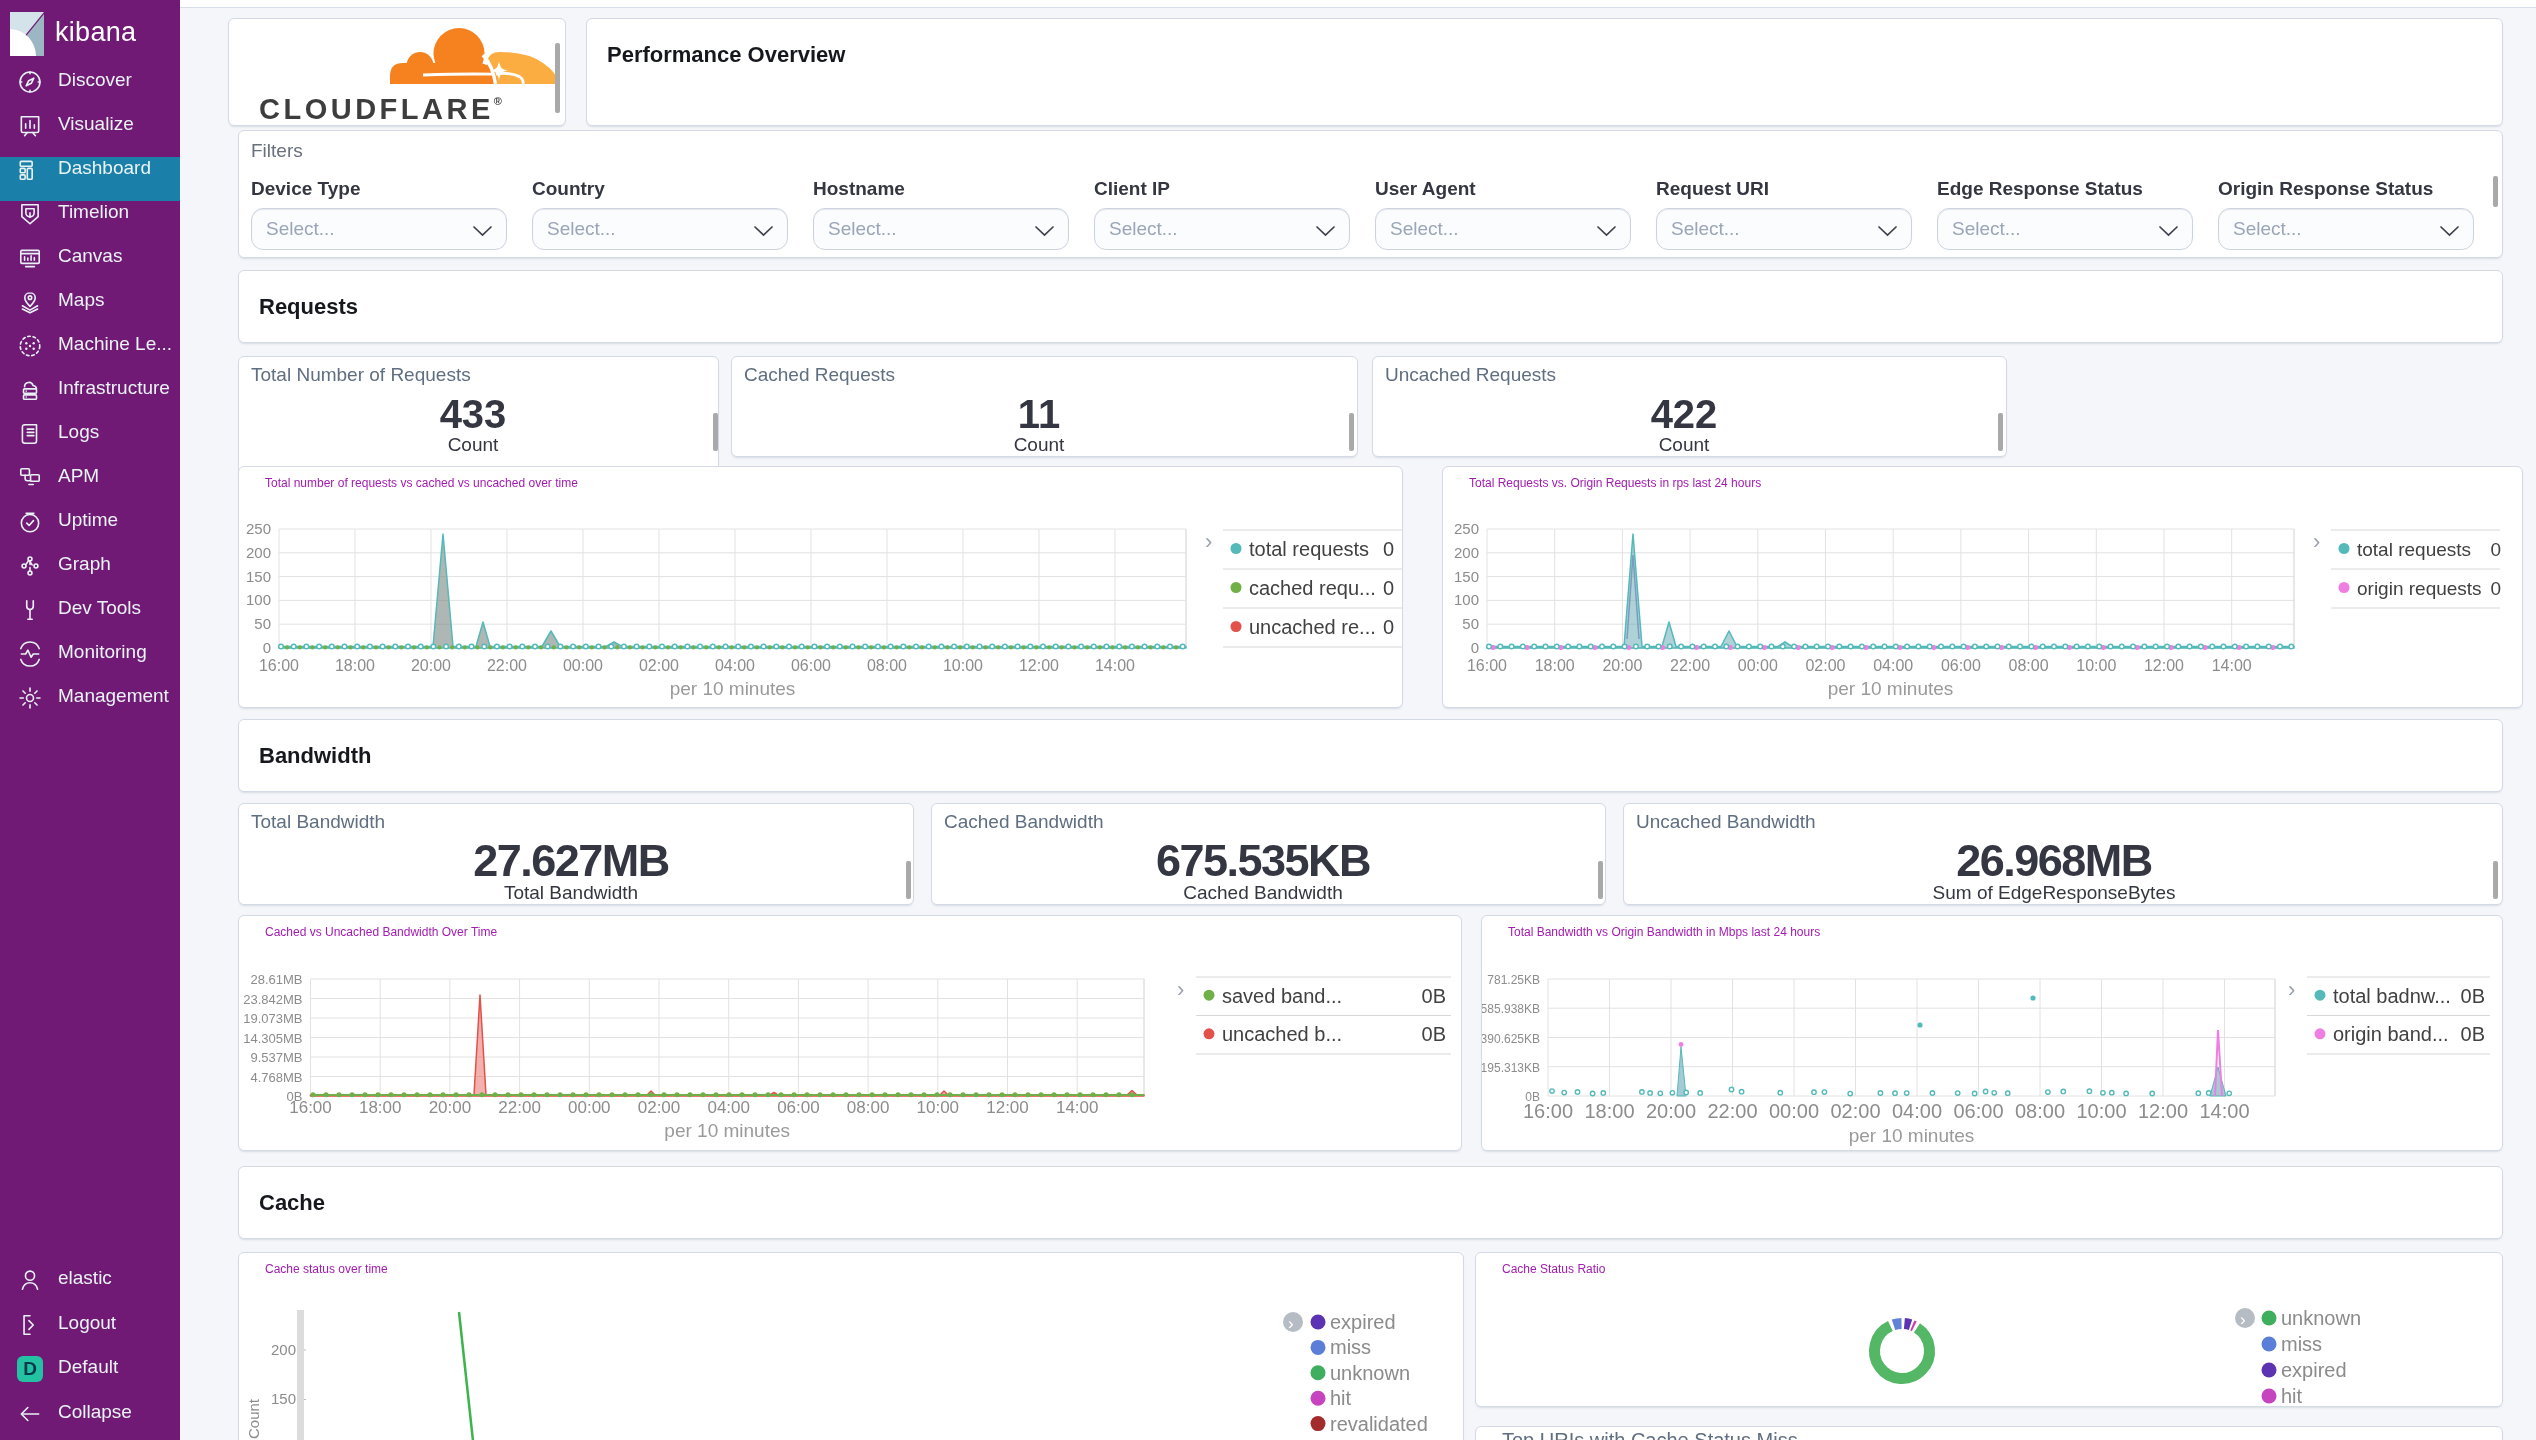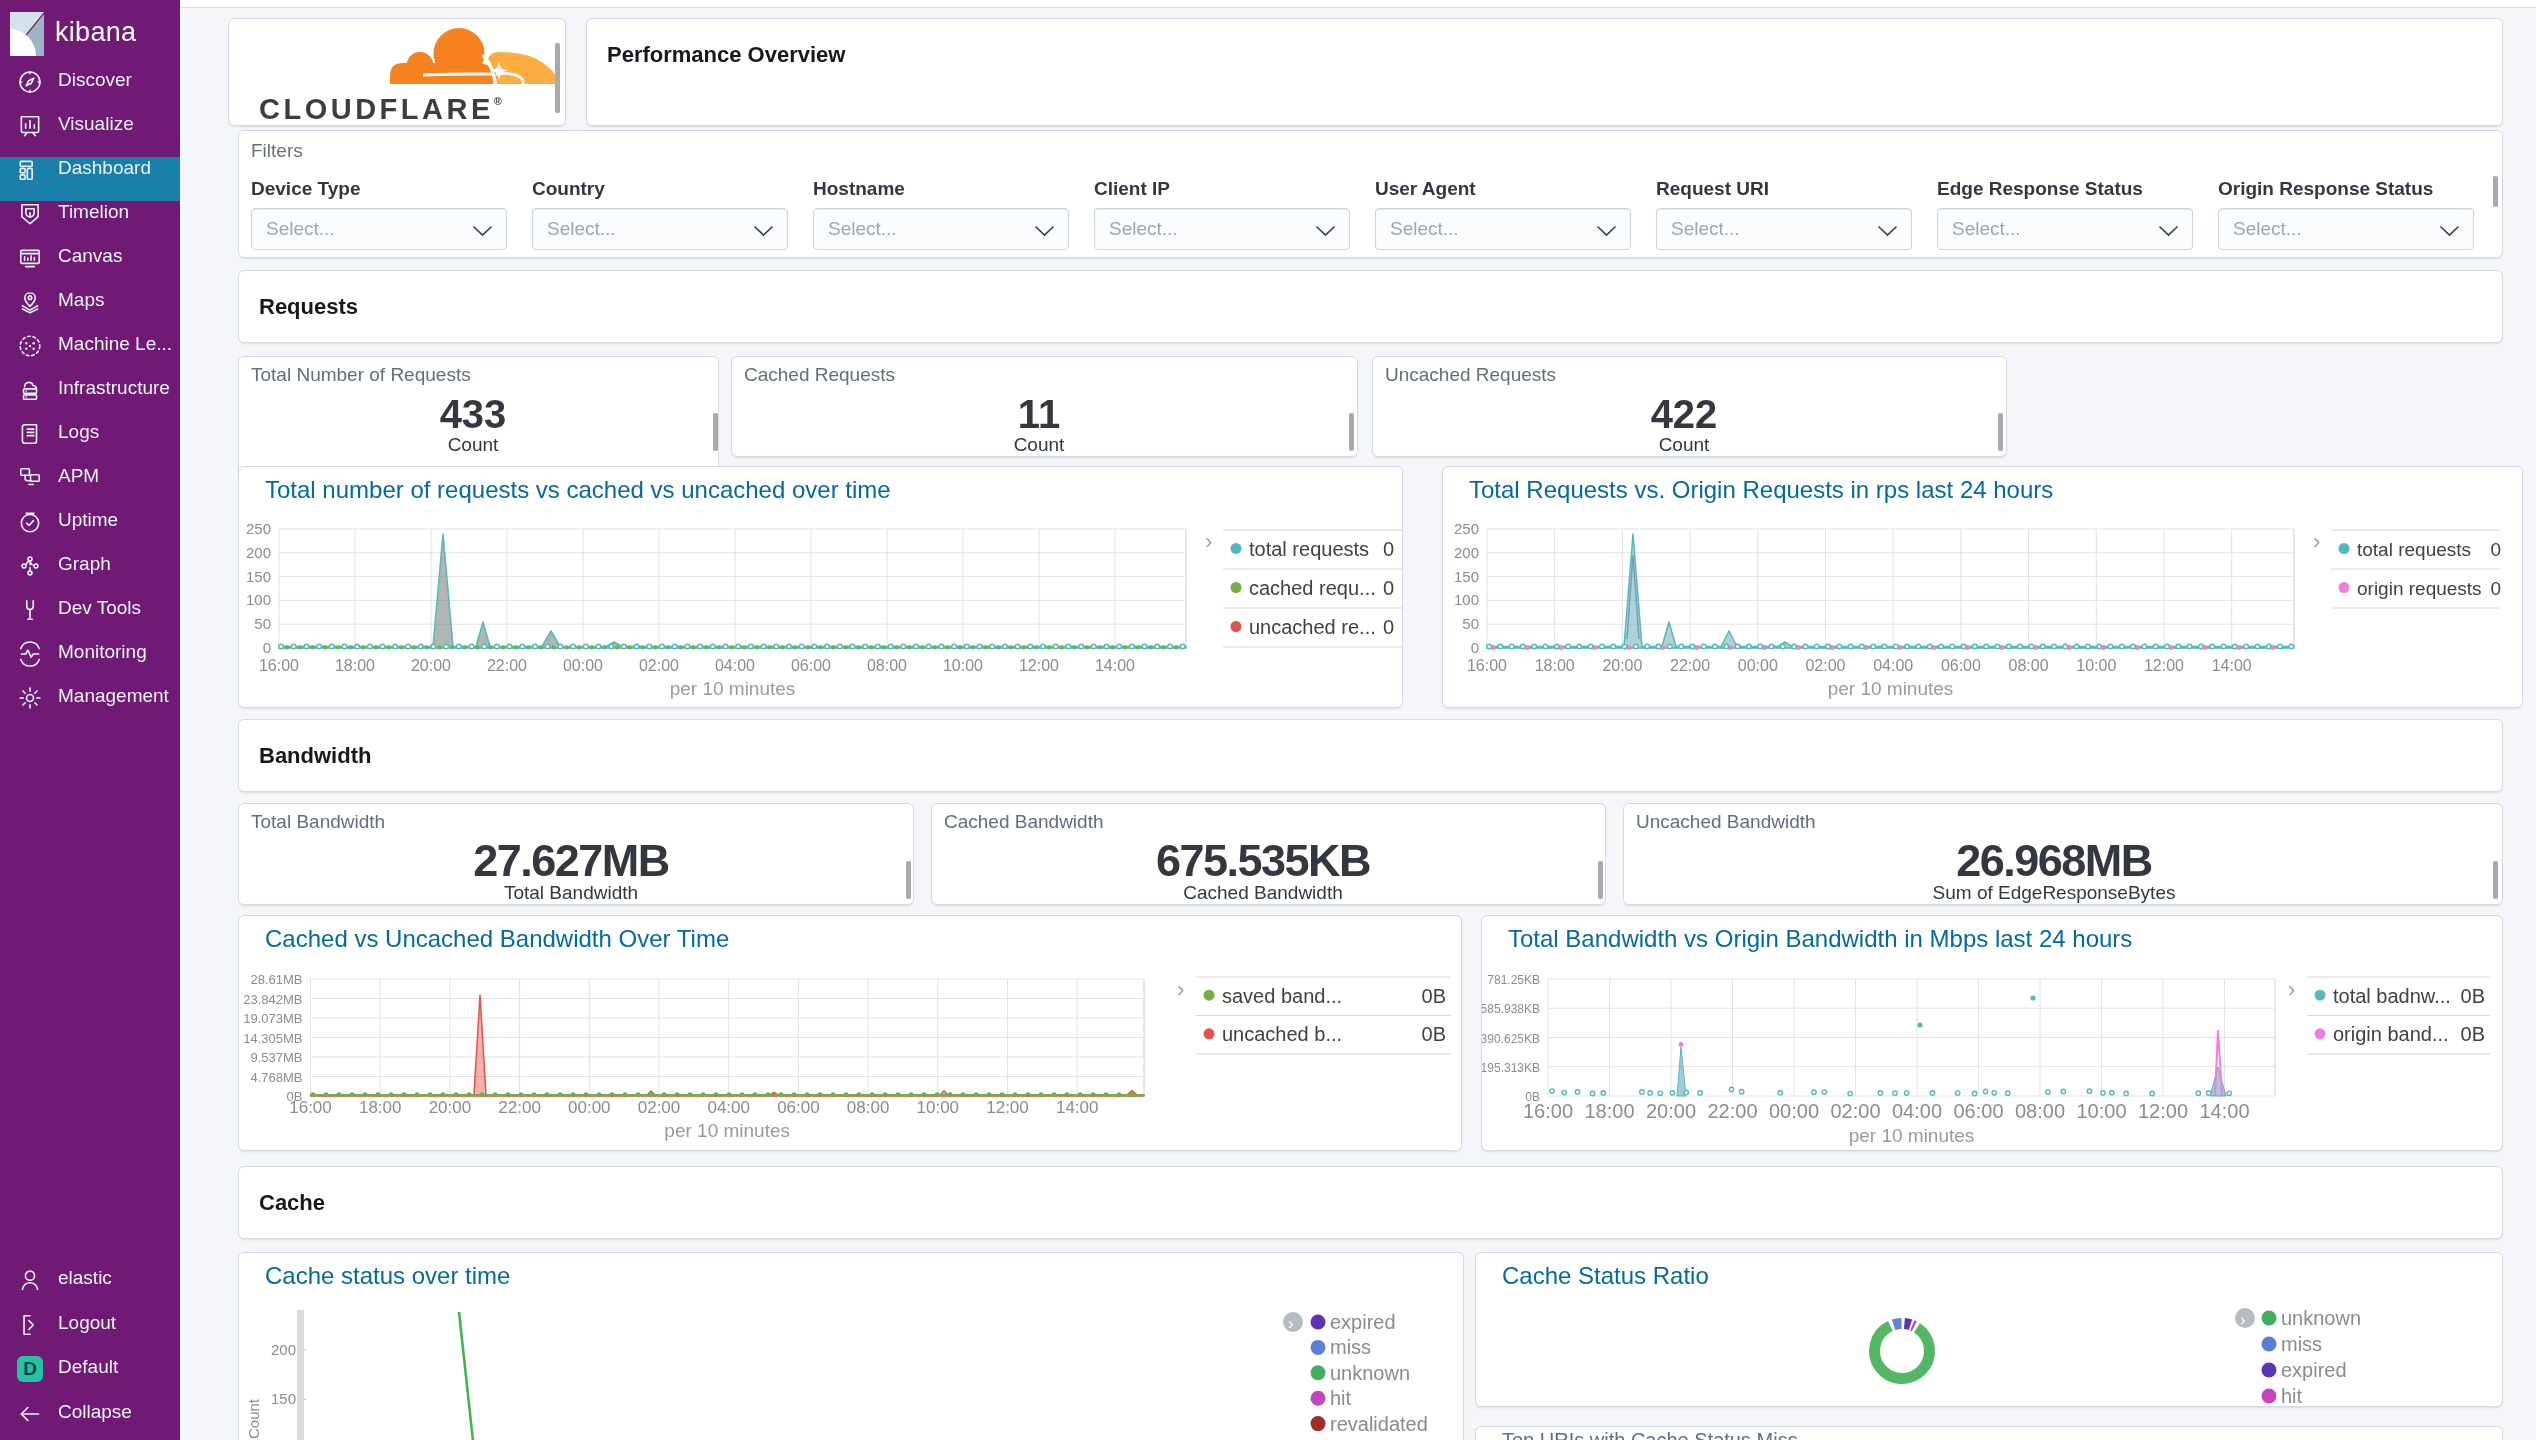--- a/index.html
+++ b/index.html
@@ -3,30 +3,30 @@
 
 *{margin:0;padding:0;box-sizing:border-box}
 html,body{width:2536px;height:1440px;overflow:hidden;background:#f4f6f9;font-family:"Liberation Sans",sans-serif}
 #sidebar{position:absolute;left:0;top:0;width:180px;height:1440px;background:#701a75;z-index:5}
 .sitem{position:absolute;left:0;width:180px;height:44px;color:#eaf3f6;font-size:19px;display:flex;align-items:flex-start}
 .sitem .ic{width:26px;height:26px;margin-left:17px;display:flex;align-items:center;justify-content:center}
 .sitem .tx{margin-left:15px;white-space:nowrap}
 .sel{background:#1a80a9}
 #topline{position:absolute;left:180px;top:0;width:2356px;height:8px;background:#fff;border-bottom:1px solid #d8dee8;z-index:4}
 .panel{position:absolute;background:#fff;border:1px solid #d3dae6;border-radius:6px;box-shadow:0 2px 2px -1px rgba(152,162,179,0.3)}
-.ctitle{position:absolute;left:26px;top:9px;font-size:24px;color:#0369a1;white-space:nowrap}
+.ctitle{position:absolute;left:26px;top:9px;font-size:12px;color:#a21caf;white-space:nowrap}
 .htitle{position:absolute;left:20px;top:23px;font-size:22px;font-weight:bold;color:#16181d}
 .mlabel{position:absolute;left:12px;top:7px;font-size:19px;color:#5f6e80;white-space:nowrap}
 .mnum{position:absolute;font-size:43px;font-weight:bold;color:#343741;transform:translateX(-50%);white-space:nowrap}
 .msub{position:absolute;font-size:19px;color:#343741;transform:translateX(-50%);white-space:nowrap}
 .ax{font:15px "Liberation Sans",sans-serif;fill:#8c8c8c}
 .axt{font:19px "Liberation Sans",sans-serif;fill:#9a9a9a}
 .lg{font:21px "Liberation Sans",sans-serif;fill:#414141}
 .flabel{position:absolute;font-size:19px;font-weight:bold;color:#343741}
-.fsel{position:absolute;width:256px;height:42px;border:1px solid #ccd3e0;border-radius:4px;background:#fbfcfe;box-shadow:inset 0 1px 1px rgba(152,162,179,0.2)}
+.fsel{position:absolute;width:256px;height:42px;border:1px solid #ccd3e0;border-radius:12px;background:#fbfcfe;box-shadow:inset 0 1px 1px rgba(152,162,179,0.2)}
 .fsel .ph{position:absolute;left:14px;top:9px;font-size:19px;color:#9aa5b8}
 .fsel svg{position:absolute;right:13px;top:16px}
 .sbar{position:absolute;width:5px;background:#a9a9a9;border-radius:2px;z-index:3}
 .plg{font:20px "Liberation Sans",sans-serif;fill:#8b8b8b}
 
 </style></head><body>
 <div id="sidebar">
     <svg width="34" height="44" viewBox="0 0 34 44" style="position:absolute;left:10px;top:12px">
 <path d="M0,44 L34,2 L34,44 Z" fill="#9cb6c3"></path>
 <path d="M0,0 L34,0 L0,42 Z" fill="#d4e2ea"></path>

